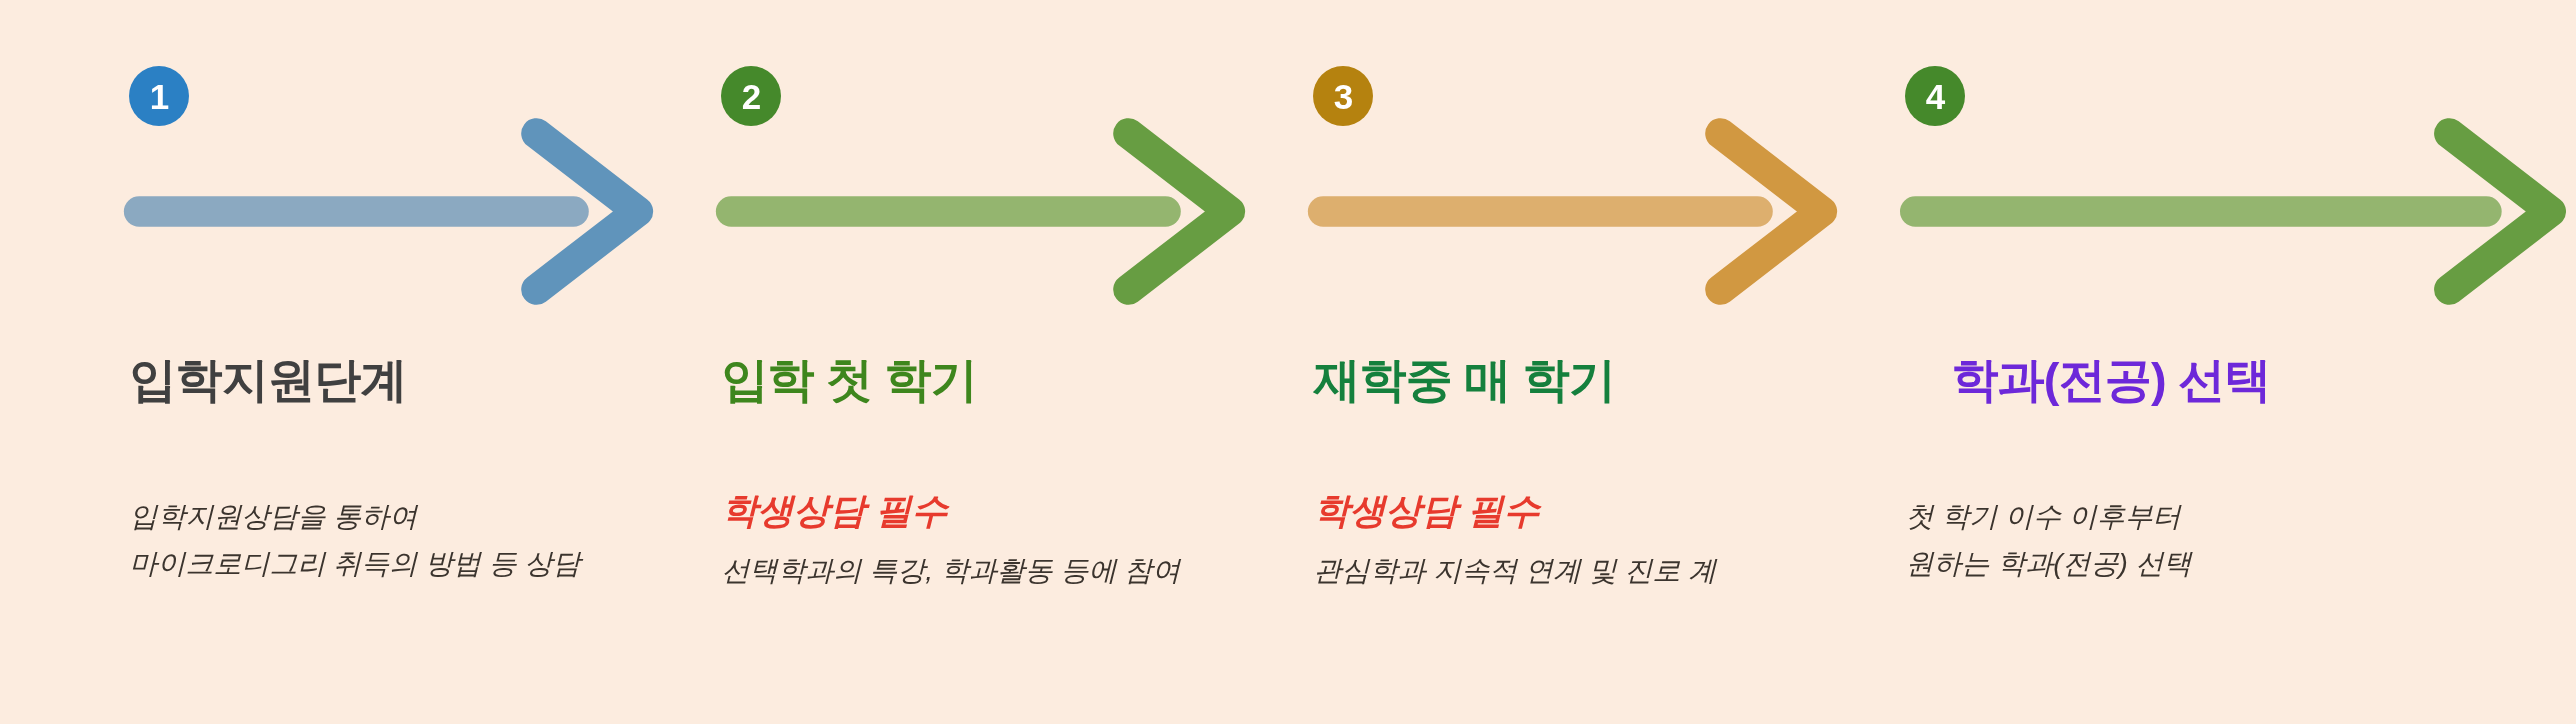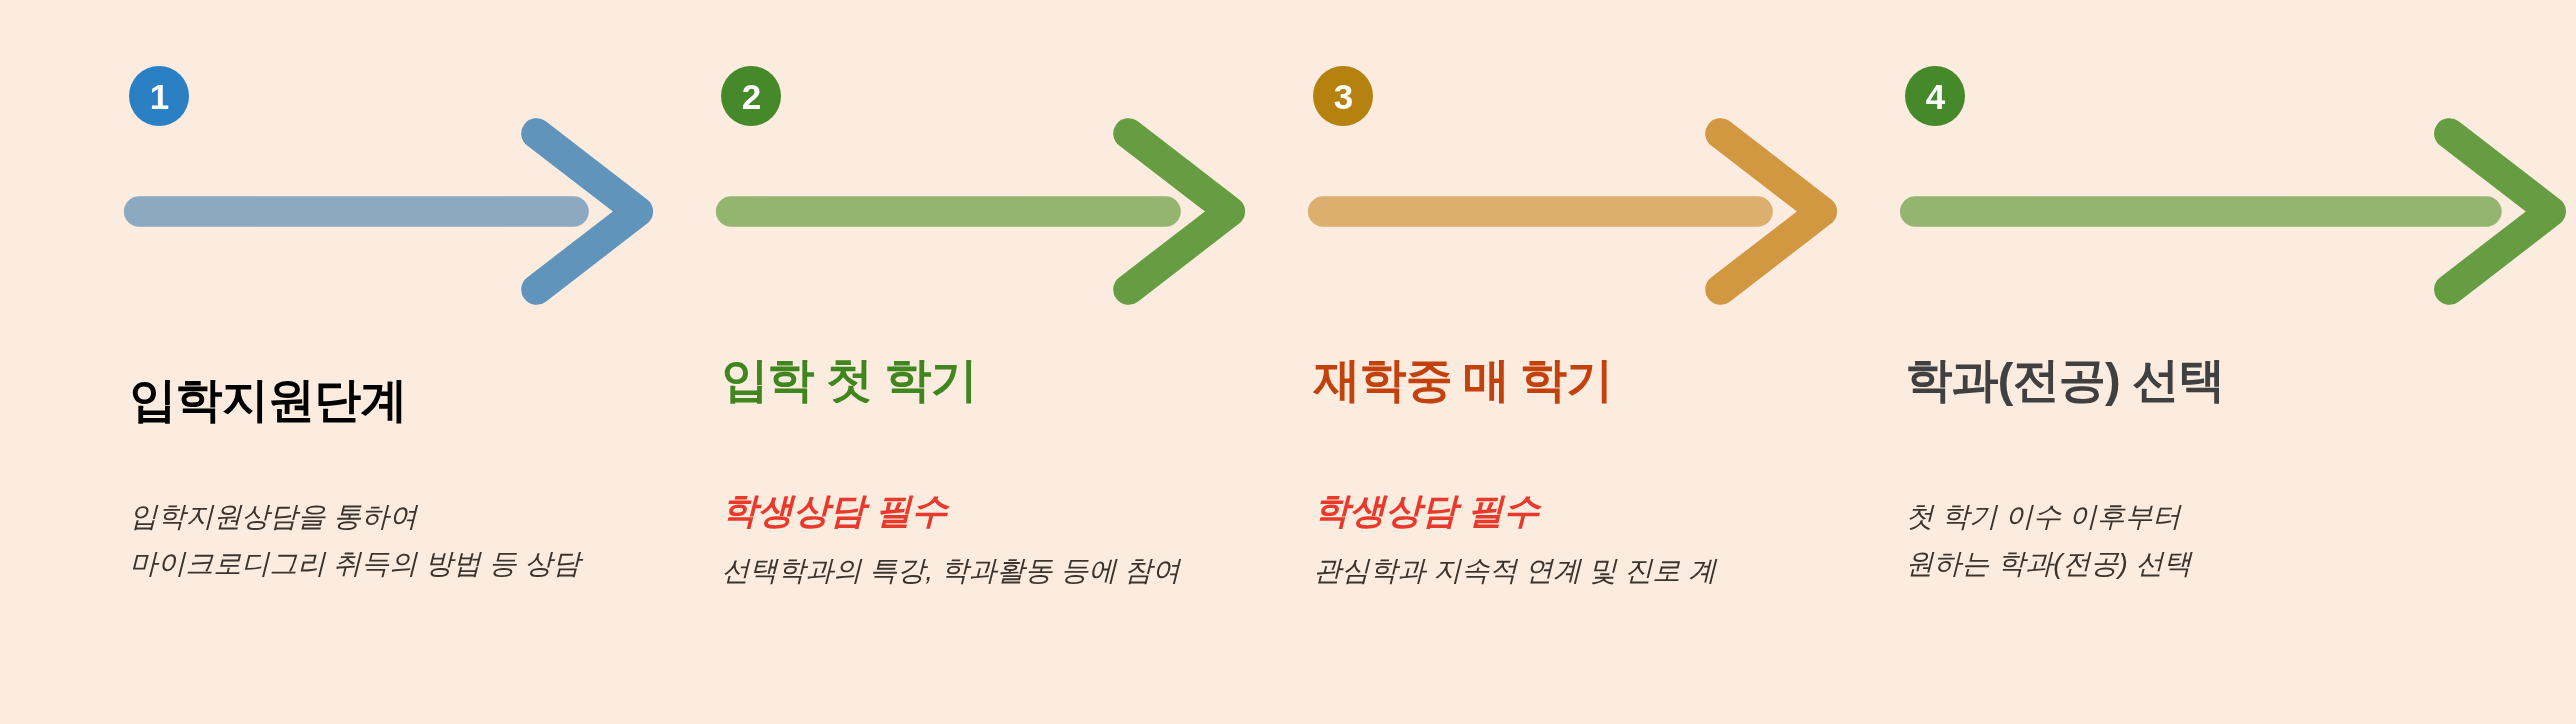--- a/index.html
+++ b/index.html
@@ -84,21 +84,21 @@
 <div class="flow">
 
   <section class="step">
     <div class="badge" style="background-color: rgb(43, 128, 196);">
       <span>1</span>
     </div>
     <svg class="arrow" width="531" height="185" viewBox="0 0 660 230">
       <polyline points="514,18 640,115 514,212" fill="none" stroke-width="38" stroke-linecap="round" stroke-linejoin="round" style="mix-blend-mode:multiply" stroke="#61a0d6"></polyline>
       <line x1="20" y1="115" x2="560" y2="115" stroke-width="38" stroke-linecap="round" style="mix-blend-mode:multiply" stroke="#8db7dd"></line>
     </svg>
-    <h2 class="title" style="color: #000000; margin-top: 20px;">입학지원단계</h2>
+    <h2 class="title" style="color: #404040;">입학지원단계</h2>
     <div class="content">
       <div class="desc">입학지원상담을 통하여</div>
       <div class="desc">마이크로디그리 취득의 방법 등 상담</div>
     </div>
   </section>
 
   <section class="step">
     <div class="badge" style="background-color: rgb(69, 137, 43);">
       <span>2</span>
     </div>
@@ -114,36 +114,36 @@
   </section>
 
   <section class="step">
     <div class="badge" style="background-color: rgb(181, 130, 15);">
       <span>3</span>
     </div>
     <svg class="arrow" width="531" height="185" viewBox="0 0 660 230">
       <polyline points="514,18 640,115 514,212" fill="none" stroke-width="38" stroke-linecap="round" stroke-linejoin="round" style="mix-blend-mode:multiply" stroke="#d4a44a"></polyline>
       <line x1="20" y1="115" x2="560" y2="115" stroke-width="38" stroke-linecap="round" style="mix-blend-mode:multiply" stroke="#e0bd7e"></line>
     </svg>
-    <h2 class="title" style="color: #c2410c; font-family: Liberation Serif, serif;">재학중 매 학기</h2>
+    <h2 class="title" style="color: #15803d;">재학중 매 학기</h2>
     <div class="content">
       <div class="subtitle" style="color: rgb(231, 58, 45);">학생상담 필수</div>
       <div class="desc">관심학과 지속적 연계 및 진로 계</div>
     </div>
   </section>
 
   <section class="step">
     <div class="badge" style="background-color: rgb(69, 137, 43);">
       <span>4</span>
     </div>
     <svg class="arrow" width="668" height="185" viewBox="0 0 830 230">
       <polyline points="684,18 810,115 684,212" fill="none" stroke-width="38" stroke-linecap="round" stroke-linejoin="round" style="mix-blend-mode:multiply" stroke="#68aa4b"></polyline>
       <line x1="20" y1="115" x2="730" y2="115" stroke-width="38" stroke-linecap="round" style="mix-blend-mode:multiply" stroke="#96c47f"></line>
     </svg>
-    <h2 class="title" style="color: #404040;">학과(전공) 선택</h2>
+    <h2 class="title" style="color: #6d28d9; margin-left: 46px;">학과(전공) 선택</h2>
     <div class="content">
       <div class="desc">첫 학기 이수 이후부터</div>
       <div class="desc">원하는 학과(전공) 선택</div>
     </div>
   </section>
 
 </div>
 
 
 </body></html>

